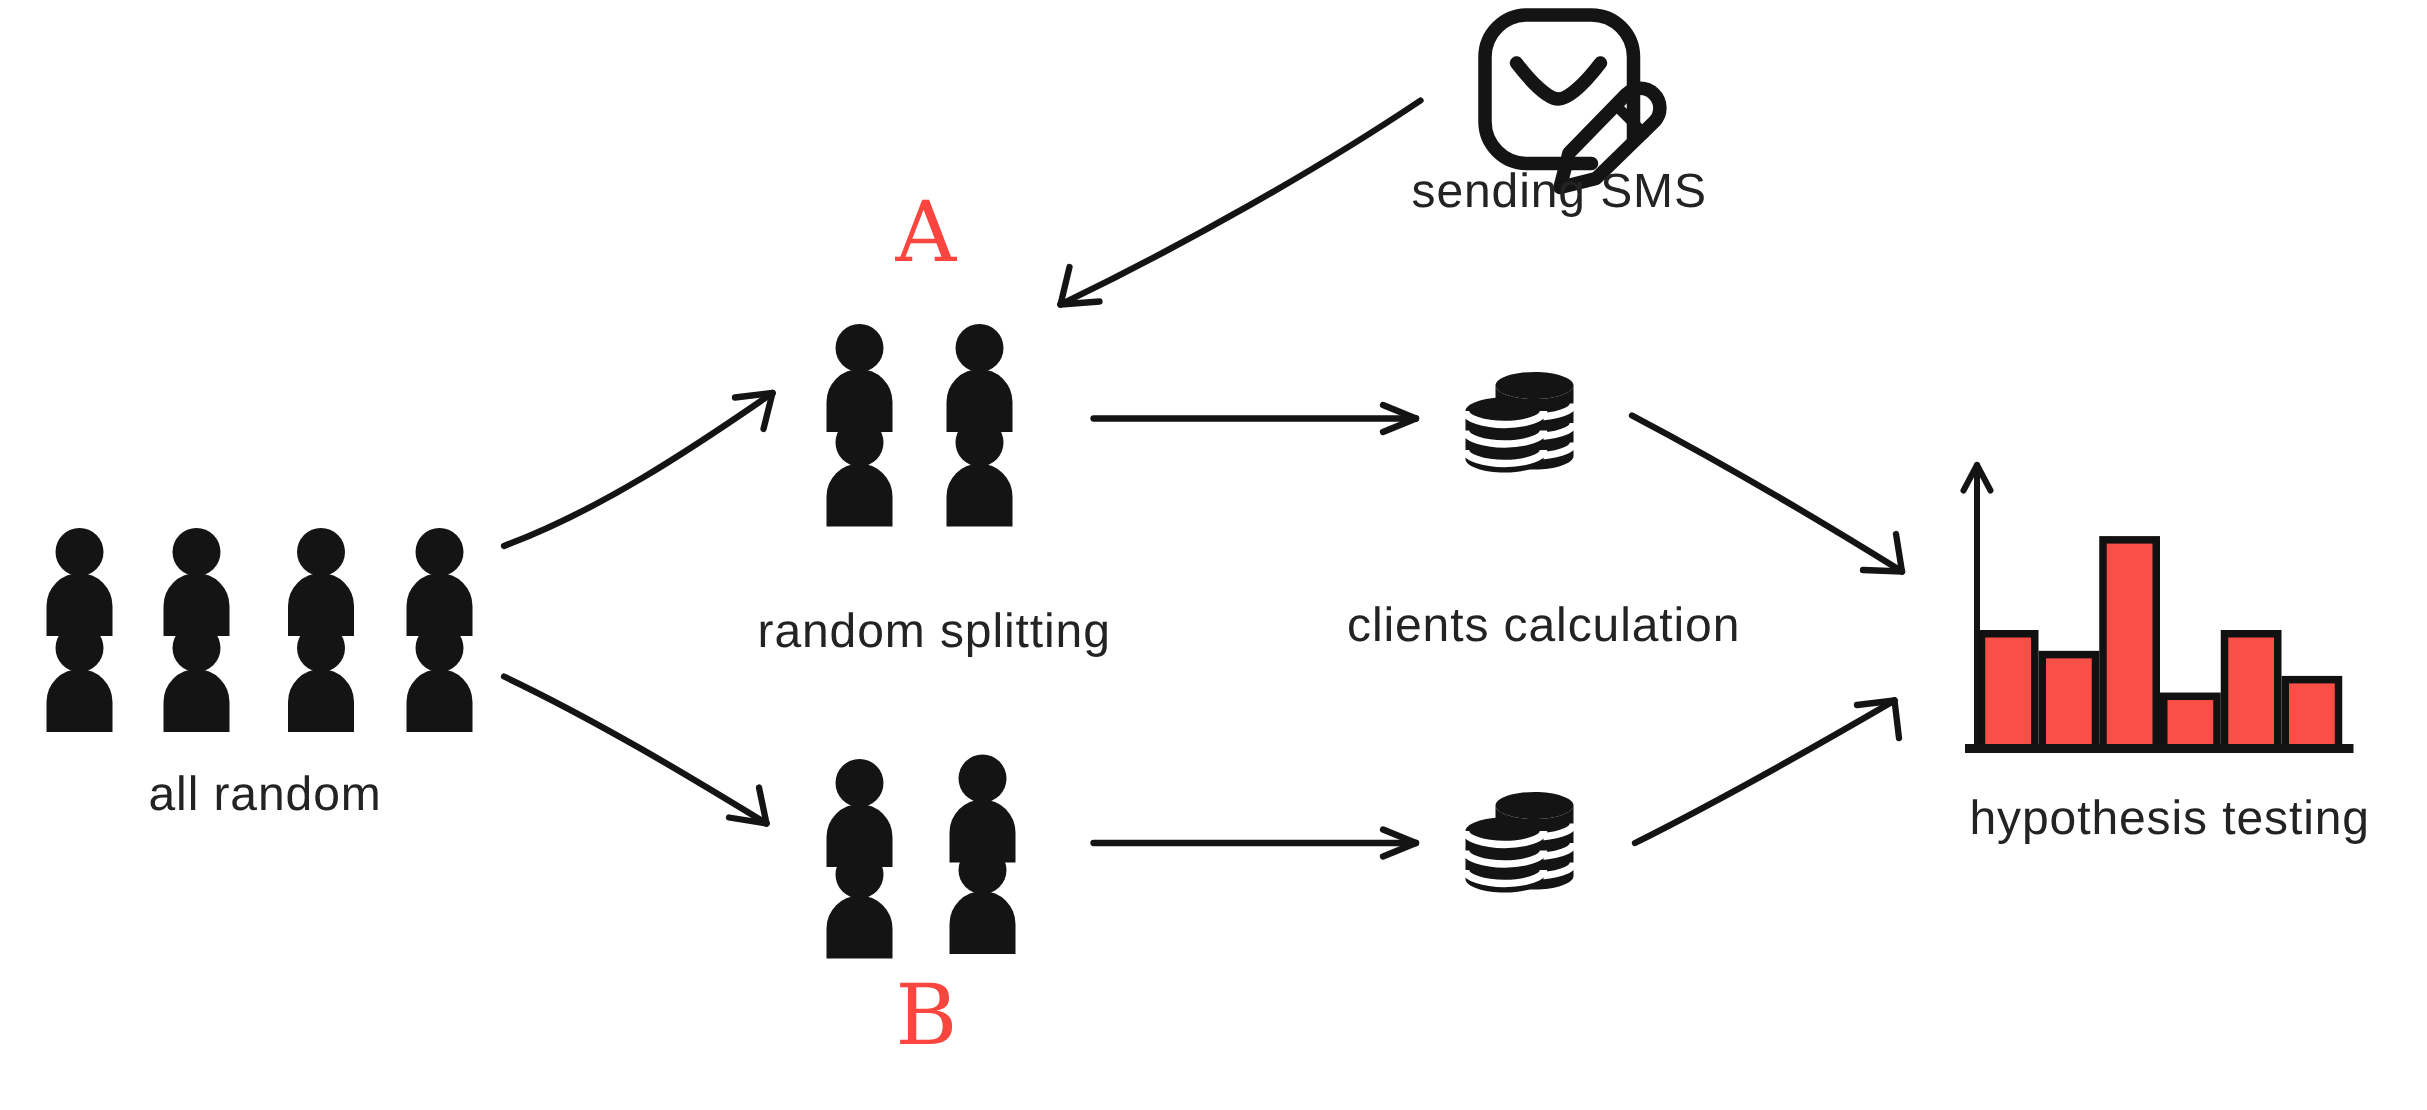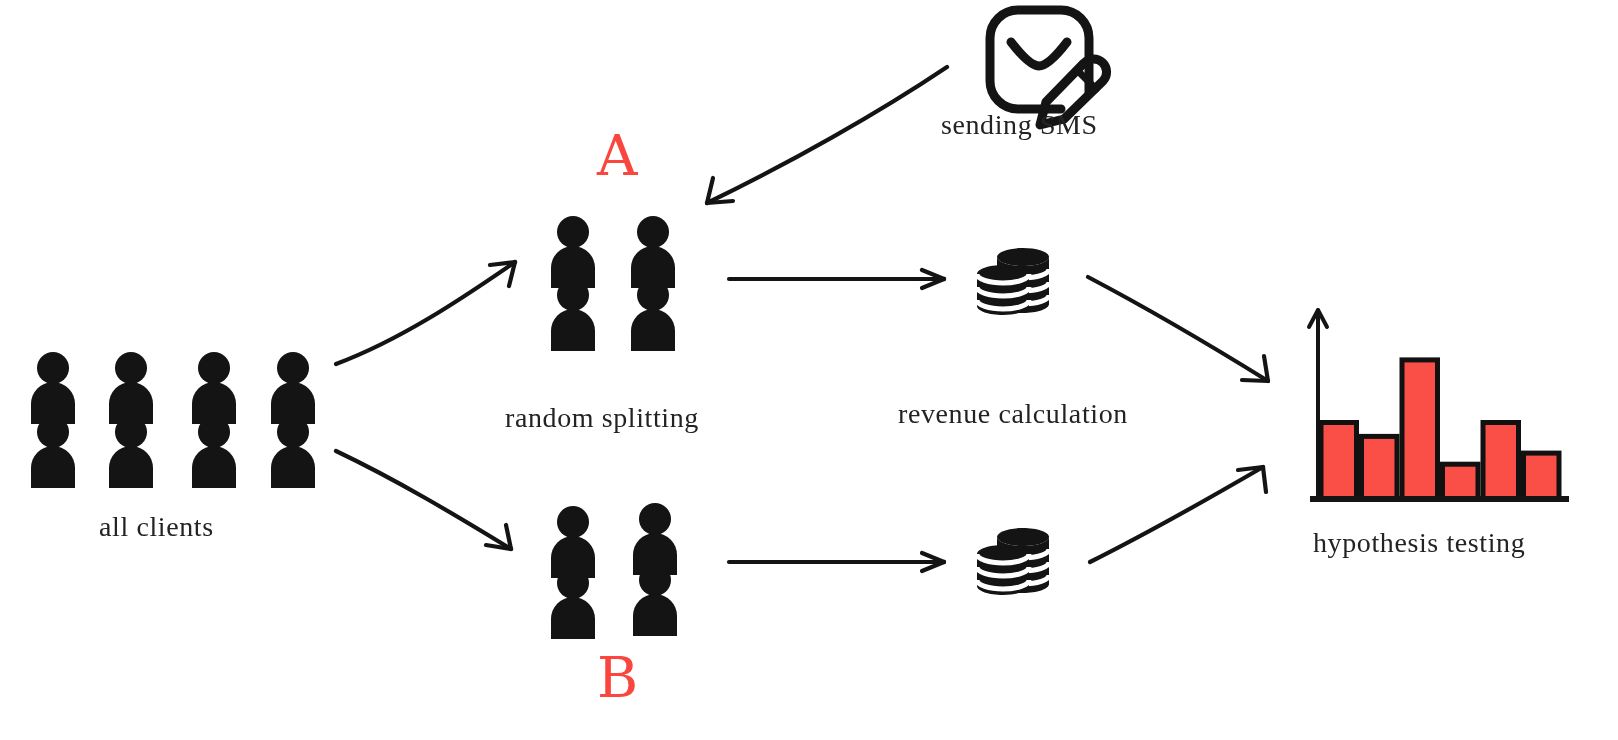--- a/index.html
+++ b/index.html
@@ -15,23 +15,23 @@
   .label{
     position:absolute;
     font-family:"DejaVu Sans", sans-serif;
     font-weight:400;
     color:#1f1f1f;
     white-space:nowrap;
     letter-spacing:0.6px;
     font-size:27px;
   }
   .label.hand{
-    font-family:Liberation Serif, serif;
+    font-family:Liberation Sans, sans-serif;
     font-stretch:semi-condensed;
-    font-size:28px;
+    font-size:32px;
     color:#232323;
   }
   .ab-letter{
     position:absolute;
     font-family:"DejaVu Serif", serif;
     font-weight:400;
     font-size:56px;
     line-height:1;
     color:#fa463e;
   }
@@ -227,25 +227,25 @@
           <rect x="1402.0" y="359.9" width="35.5" height="139.1" fill="#fa4f47" stroke="#111111" stroke-width="5"></rect>
           <rect x="1442.5" y="464.2" width="35.5" height="34.8" fill="#fa4f47" stroke="#111111" stroke-width="5"></rect>
           <rect x="1483.0" y="422.5" width="35.5" height="76.5" fill="#fa4f47" stroke="#111111" stroke-width="5"></rect>
           <rect x="1523.5" y="453.1" width="35.5" height="45.9" fill="#fa4f47" stroke="#111111" stroke-width="5"></rect>
         </g>
 
       <path d="M1313 499 L 1566 499" stroke="#141414" stroke-width="6" fill="none" stroke-linecap="square"></path>
     </g>
   </svg>
 
-  <div class="label hand" style="left:99px;top:511px;">all clients</div>
+  <div class="label hand" style="left:99px;top:511px;">all random</div>
 
   <div class="label hand" style="left:505px;top:402px;text-align:center;">random splitting</div>
 
-  <div class="label hand" style="left:898px;top:398px;">revenue calculation</div>
+  <div class="label hand" style="left:898px;top:398px;">clients calculation</div>
 
   <div class="label hand" style="left:941px;top:109px;">sending SMS</div>
 
   <div class="label hand" style="left:1313px;top:527px;">hypothesis testing</div>
 
   <div class="ab-letter" style="left:597px;top:128px;">A</div>
 
   <div class="ab-letter" style="left:597px;top:650px;">B</div>
 
 </div>

